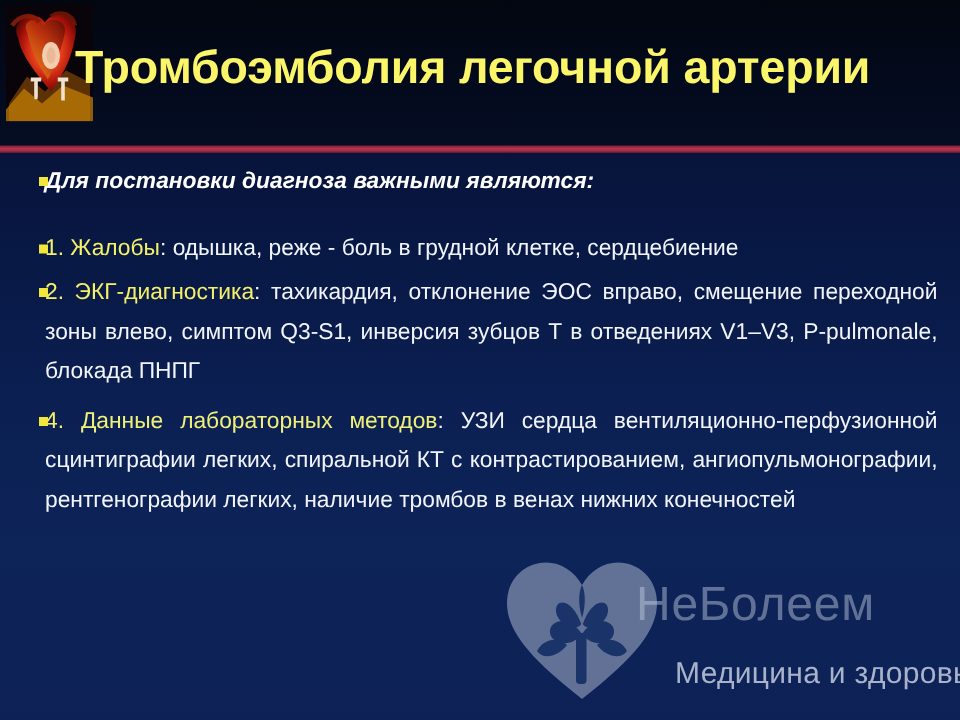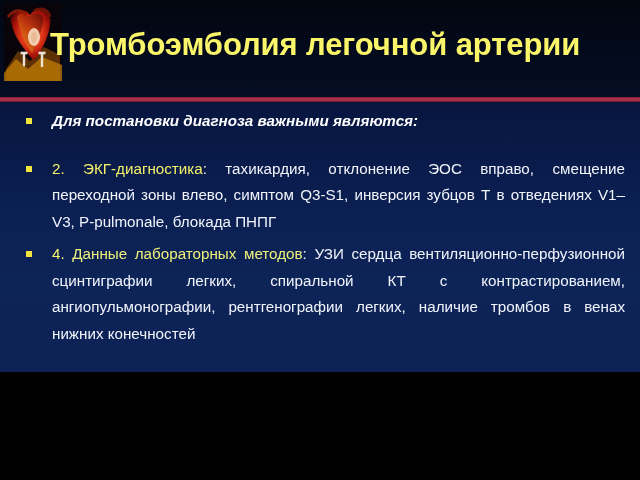--- a/index.html
+++ b/index.html
@@ -3,21 +3,21 @@
 <meta charset="utf-8">
 <style>
   html, body {
     margin: 0;
     padding: 0;
     background: #000;
   }
   #slide {
     position: relative;
     width: 640px;
-    height: 372px;
+    height: 480px;
     overflow: hidden;
     background: linear-gradient(180deg,
                 #060c26 0%,
                 #071033 12%,
                 #081844 34%,
                 #0b1f52 56%,
                 #0d2458 76%,
                 #0d2156 100%);
     font-family: "Liberation Sans", "DejaVu Sans", sans-serif;
     -webkit-font-smoothing: antialiased;
@@ -101,21 +101,21 @@
 
   
   #body-list {
     position: absolute;
     left: 0;
     top: 108px;
     width: 640px;
   }
   .bullet-row {
     position: relative;
-    padding-left: 52px;
+    padding-left: 30px;
     padding-right: 15px;
     margin-bottom: 0px;
   }
   .bullet-marker {
     position: absolute;
     left: 26px;
     top: 10px;
     width: 6px;
     height: 6px;
     background: #f2e63d;
@@ -210,20 +210,26 @@
 
   <div id="body-list">
 
     <div class="bullet-row">
       <span class="bullet-marker"></span>
       <div class="bullet-text lead-italic">Для постановки диагноза важными являются:</div>
     </div>
 
     <div class="gap-lead"></div>
 
+    <div class="bullet-row">
+      <span class="bullet-marker"></span>
+      <div class="bullet-text">
+        <span class="num">1.</span><span>&nbsp;</span><span class="hl">Жалобы</span><span>:</span><span> одышка, реже - боль в грудной клетке, сердцебиение</span>
+      </div>
+    </div>
 
     <div class="gap-xs"></div>
 
     <div class="bullet-row">
       <span class="bullet-marker"></span>
       <div class="bullet-text">
         <span class="num">2.</span><span>&nbsp;</span><span class="hl">ЭКГ-диагностика</span><span>:</span><span> тахикардия, отклонение ЭОС вправо, смещение переходной зоны влево, симптом Q3-S1, инверсия зубцов Т в отведениях V1–V3, P-pulmonale, блокада ПНПГ</span>
       </div>
     </div>
 

